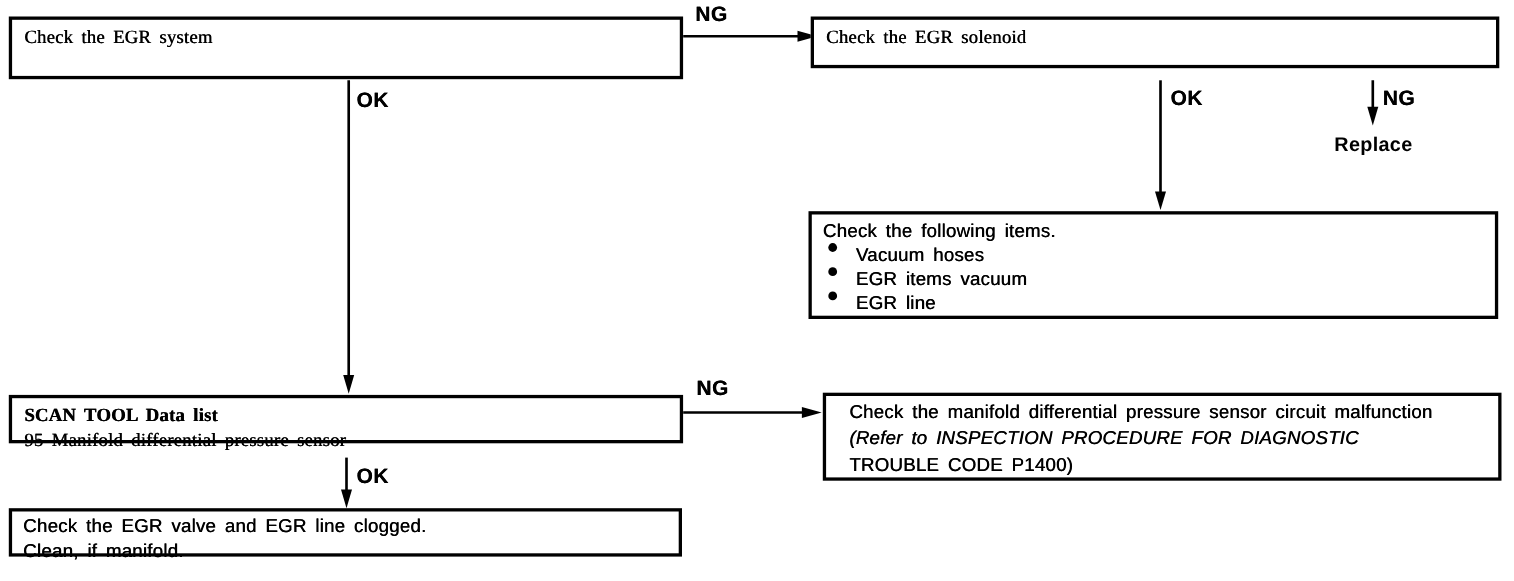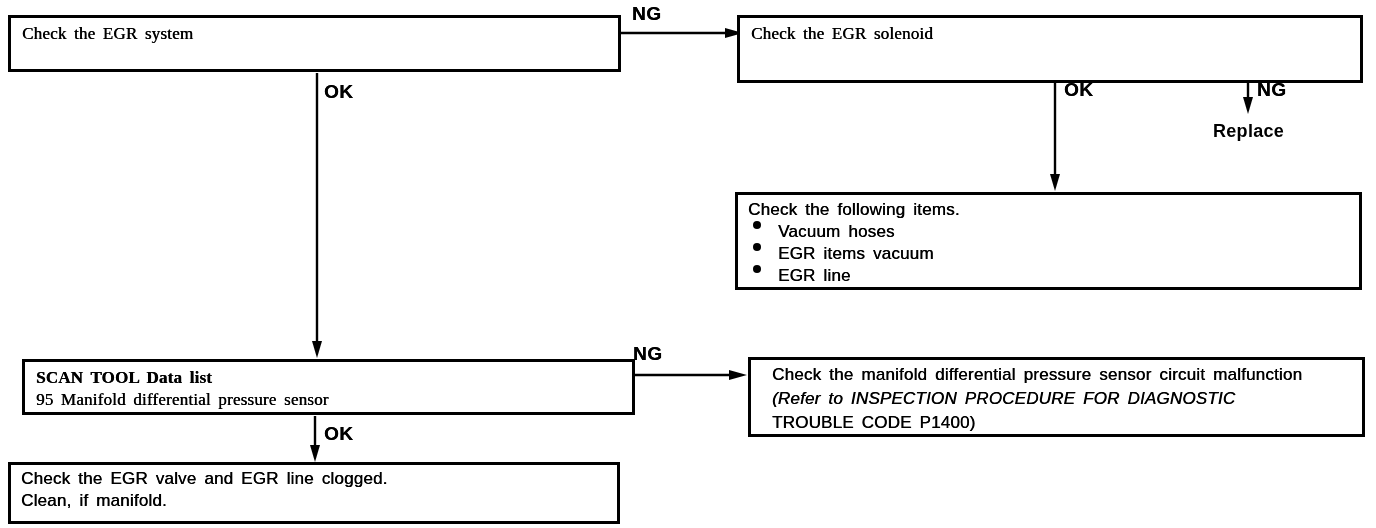--- a/index.html
+++ b/index.html
@@ -102,52 +102,52 @@
     <g>
       <line x1="315" y1="416" x2="315" y2="449"></line>
       <polygon points="315,462 310,445 320,445"></polygon>
     </g>
   </svg>
 
   <div class="node pad" style="left:8px; top:15px; width:613px; height:57px;">
     <div class="txt">Check the EGR system</div>
   </div>
 
-  <div class="node pad" style="left:737px; top:15px; width:626px; height:68px;">
+  <div class="node pad" style="left:737px; top:15px; width:626px; height:47px;">
     <div class="txt">Check the EGR solenoid</div>
   </div>
 
   <div class="node" style="left:735px; top:192px; width:627px; height:98px; padding:4px 10px 8px 10px;">
     <div class="txt">Check the following items.</div>
     <div class="bullet-row">
       <span class="bullet"></span>
       <span class="txt">Vacuum hoses</span>
     </div>
     <div class="bullet-row">
       <span class="bullet"></span>
       <span class="txt">EGR items vacuum</span>
     </div>
     <div class="bullet-row">
       <span class="bullet"></span>
       <span class="txt">EGR line</span>
     </div>
   </div>
 
-  <div class="node pad" style="left:22px; top:359px; width:613px; height:56px;">
+  <div class="node pad" style="left:8px; top:359px; width:613px; height:44px;">
     <div class="txt bold">SCAN TOOL Data list</div>
     <div class="txt">95 Manifold differential pressure sensor</div>
   </div>
 
   <div class="node" style="left:748px; top:357px; width:617px; height:80px; padding:3px 8px 0 21px;">
     <div class="txt tight" style="line-height:24px;">Check the manifold differential pressure sensor circuit malfunction</div>
     <div class="txt tight" style="line-height:24px;font-style:italic;">(Refer to INSPECTION PROCEDURE FOR DIAGNOSTIC</div>
     <div class="txt tight ws-wide" style="line-height:24px;">TROUBLE CODE P1400)</div>
   </div>
 
-  <div class="node" style="left:8px; top:462px; width:612px; height:62px; padding:3px 10px 0 10px;">
+  <div class="node" style="left:8px; top:462px; width:612px; height:44px; padding:3px 10px 0 10px;">
     <div class="txt">Check the EGR valve and EGR line clogged.</div>
     <div class="txt">Clean, if manifold.</div>
   </div>
 
   <div class="edge-label" style="left:632px; top:3px;">NG</div>
   <div class="edge-label" style="left:324px; top:81px;">OK</div>
   <div class="edge-label" style="left:1064px; top:79px;">OK</div>
   <div class="edge-label" style="left:1257px; top:79px;">NG</div>
   <div class="action-label" style="left:1213px; top:121px;">Replace</div>
   <div class="edge-label" style="left:633px; top:343px;">NG</div>

